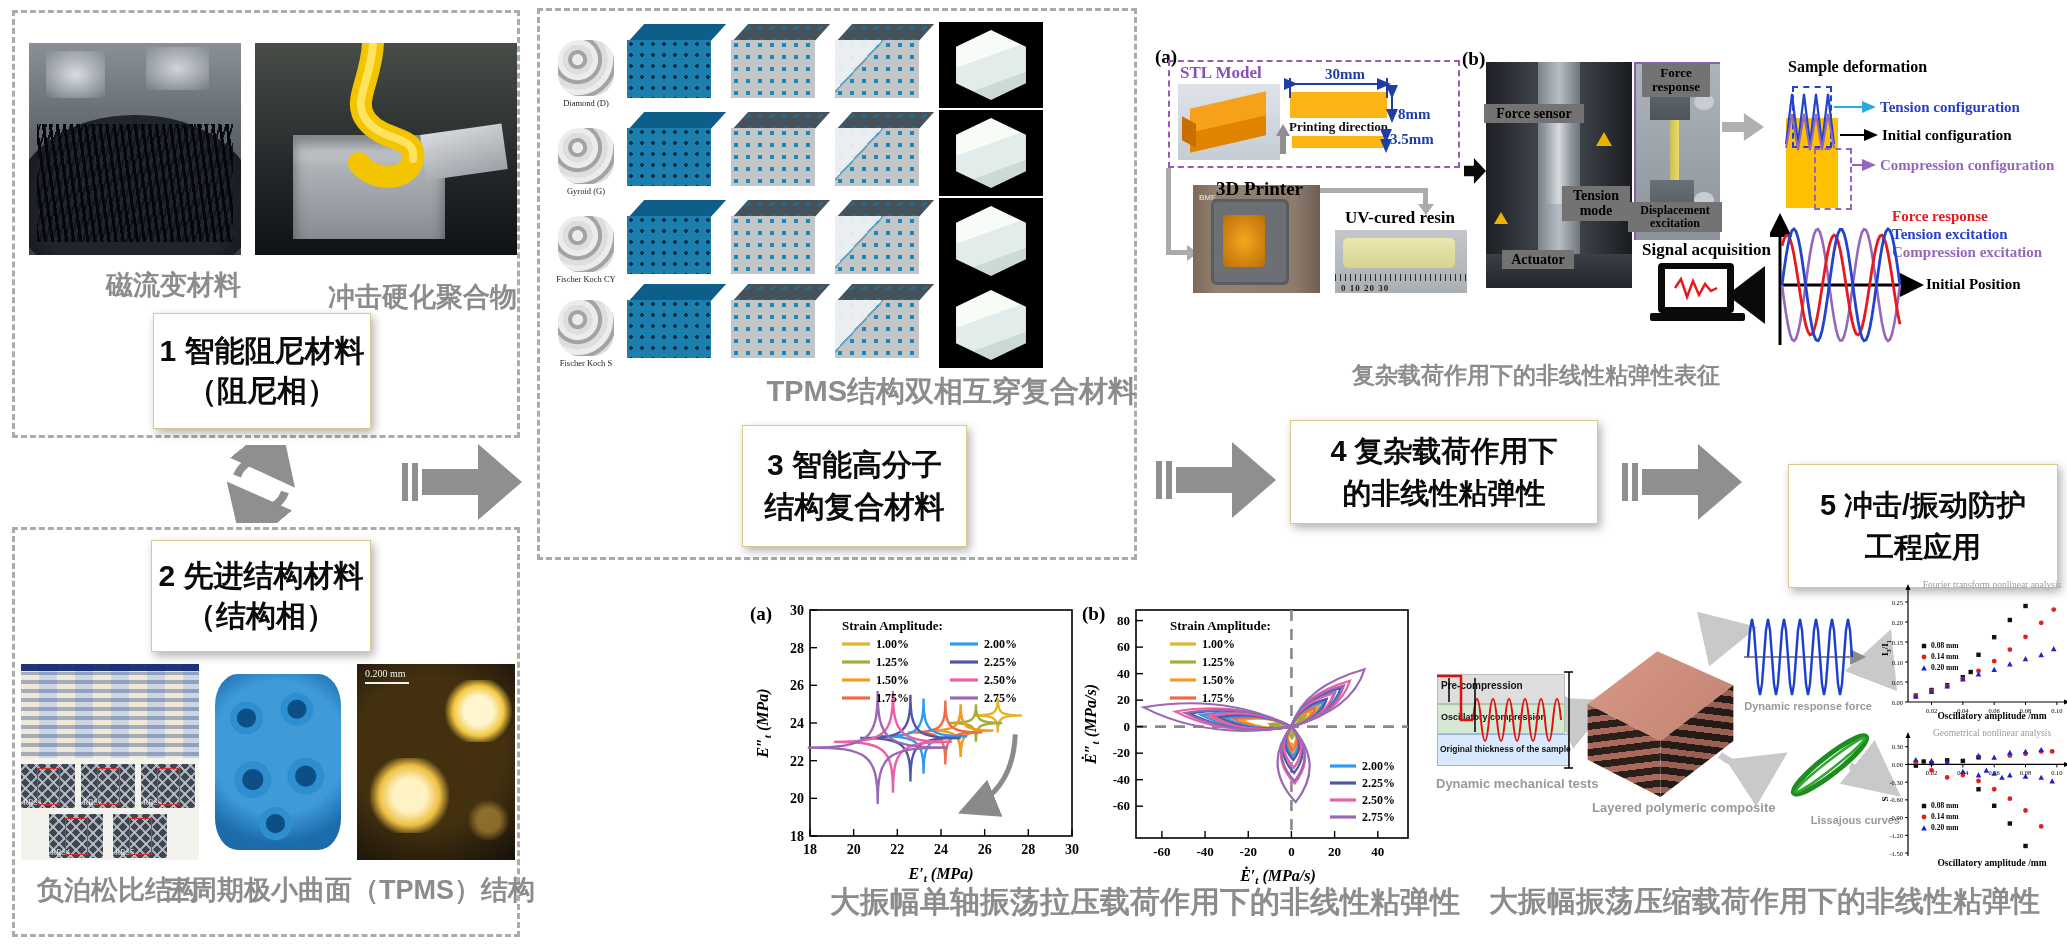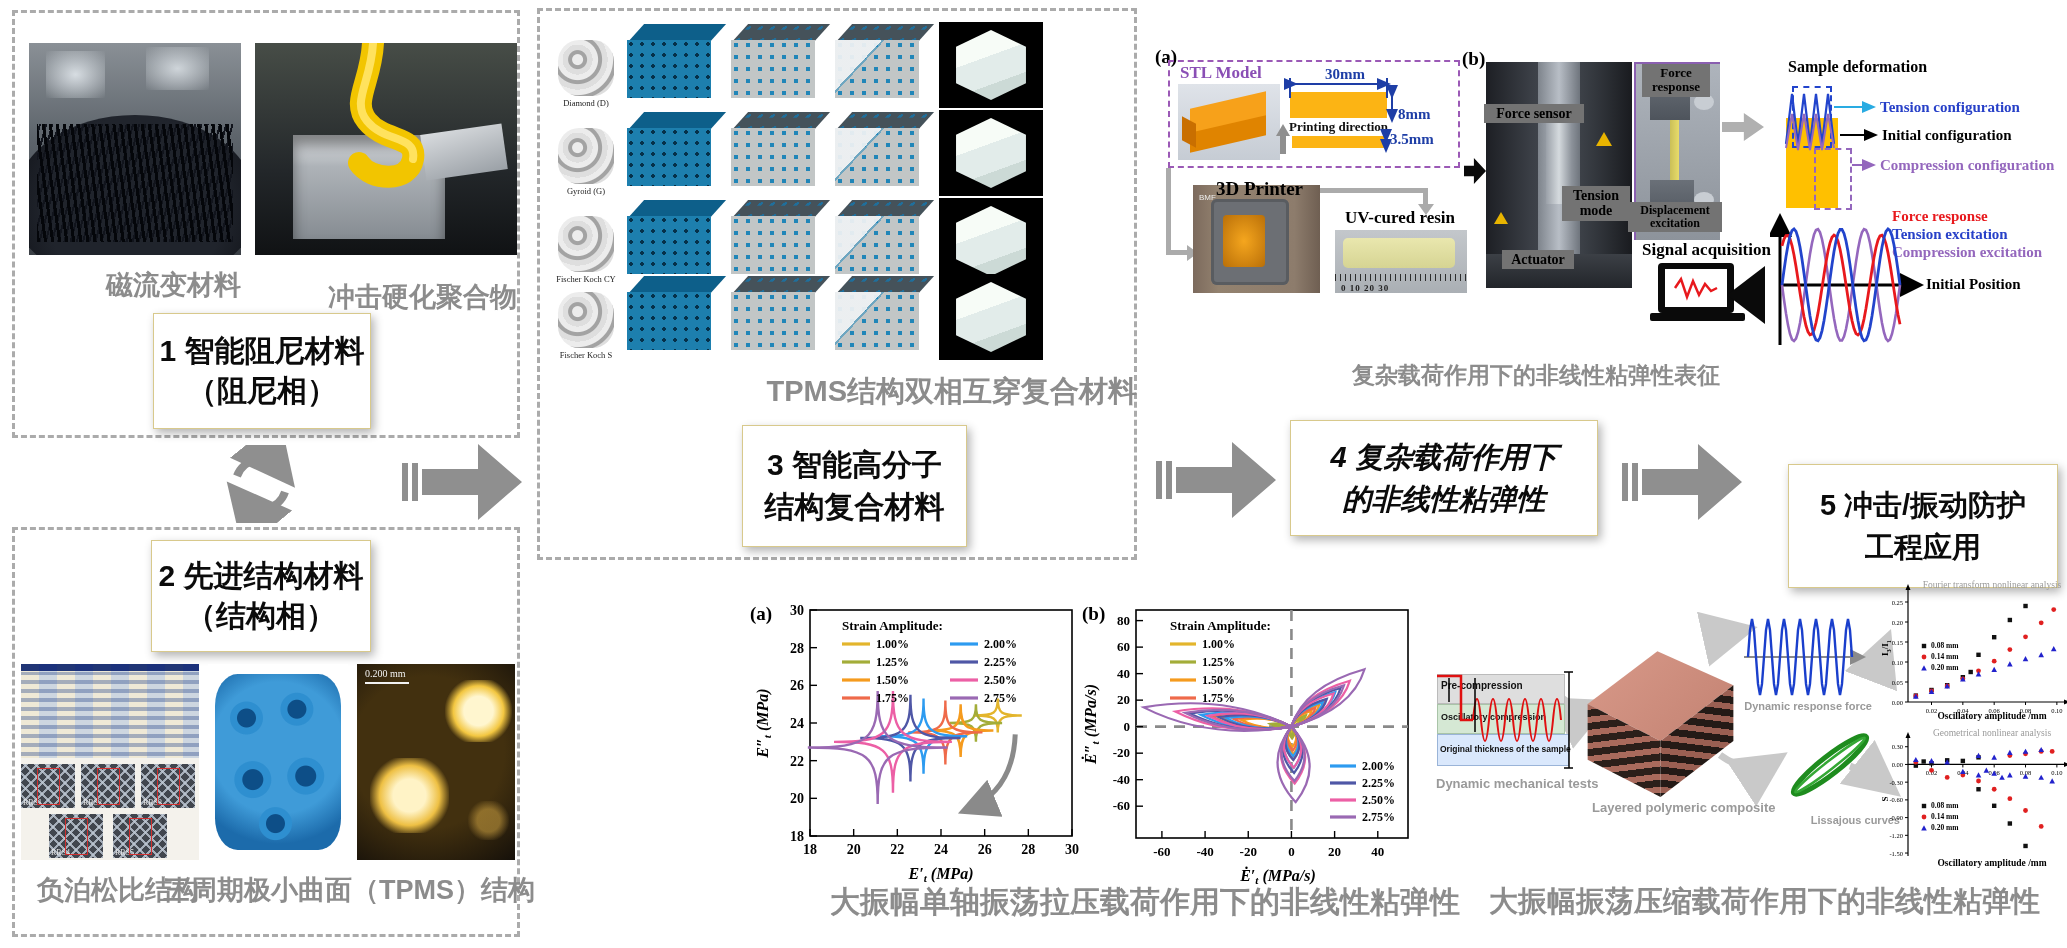--- a/index.html
+++ b/index.html
@@ -192,21 +192,21 @@
           <div class="cf"></div>
         </div>
       <div class="cube comp cut">
           <div class="ct"></div>
           <div class="cf"></div>
         </div>
       <div class="pcell">
           <div class="pcube"></div>
         </div>
     </div>
-    <div class="grow" style="left:0;top:252px;">
+    <div class="grow" style="left:0;top:260px;">
       <div class="ucellwrap">
           <div class="ucell"></div>
           <div class="ulab">Fischer Koch S</div>
         </div>
       <div class="cube blue">
           <div class="ct"></div>
           <div class="cf"></div>
         </div>
       <div class="cube comp">
           <div class="ct"></div>
@@ -225,21 +225,21 @@
   <div class="lbox" style="left:742px;top:425px;width:225px;height:122px;font-size:30px;line-height:42px;">
     <div>3 智能高分子</div>
     <div>结构复合材料</div>
   </div>
 
   <div class="barrow" style="left:1156px;top:442px;">
     <div class="sb"></div>
       <div class="sb"></div>
       <div class="ahead"></div>
   </div>
-  <div class="lbox" style="left:1290px;top:420px;width:308px;height:116px;font-size:29px;line-height:42px;font-style:italic;">
+  <div class="lbox" style="left:1290px;top:420px;width:308px;height:104px;font-size:29px;line-height:42px;">
     <div>4 复杂载荷作用下</div>
     <div>的非线性粘弹性</div>
   </div>
   <div class="barrow" style="left:1622px;top:444px;">
     <div class="sb"></div>
       <div class="sb"></div>
       <div class="ahead"></div>
   </div>
   <div class="lbox" style="left:1788px;top:420px;width:270px;height:124px;font-size:29px;line-height:42px;margin-top:44px;">
     <div>5 冲击/振动防护</div>

